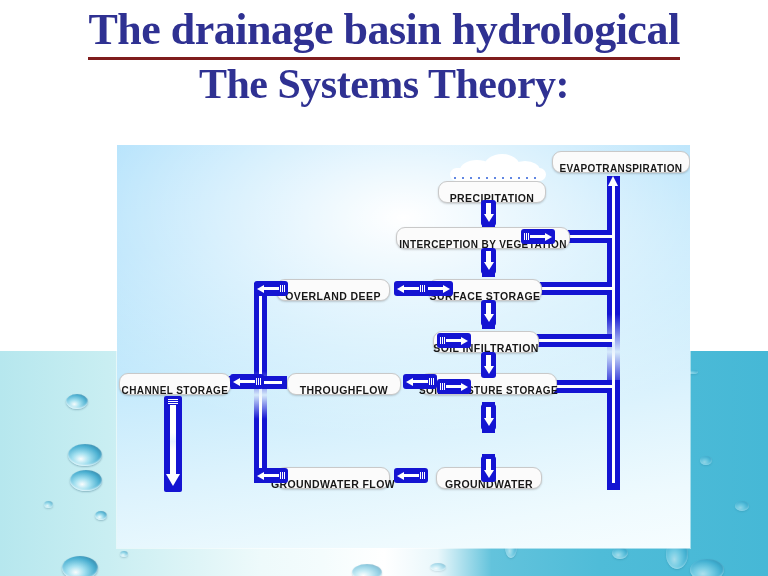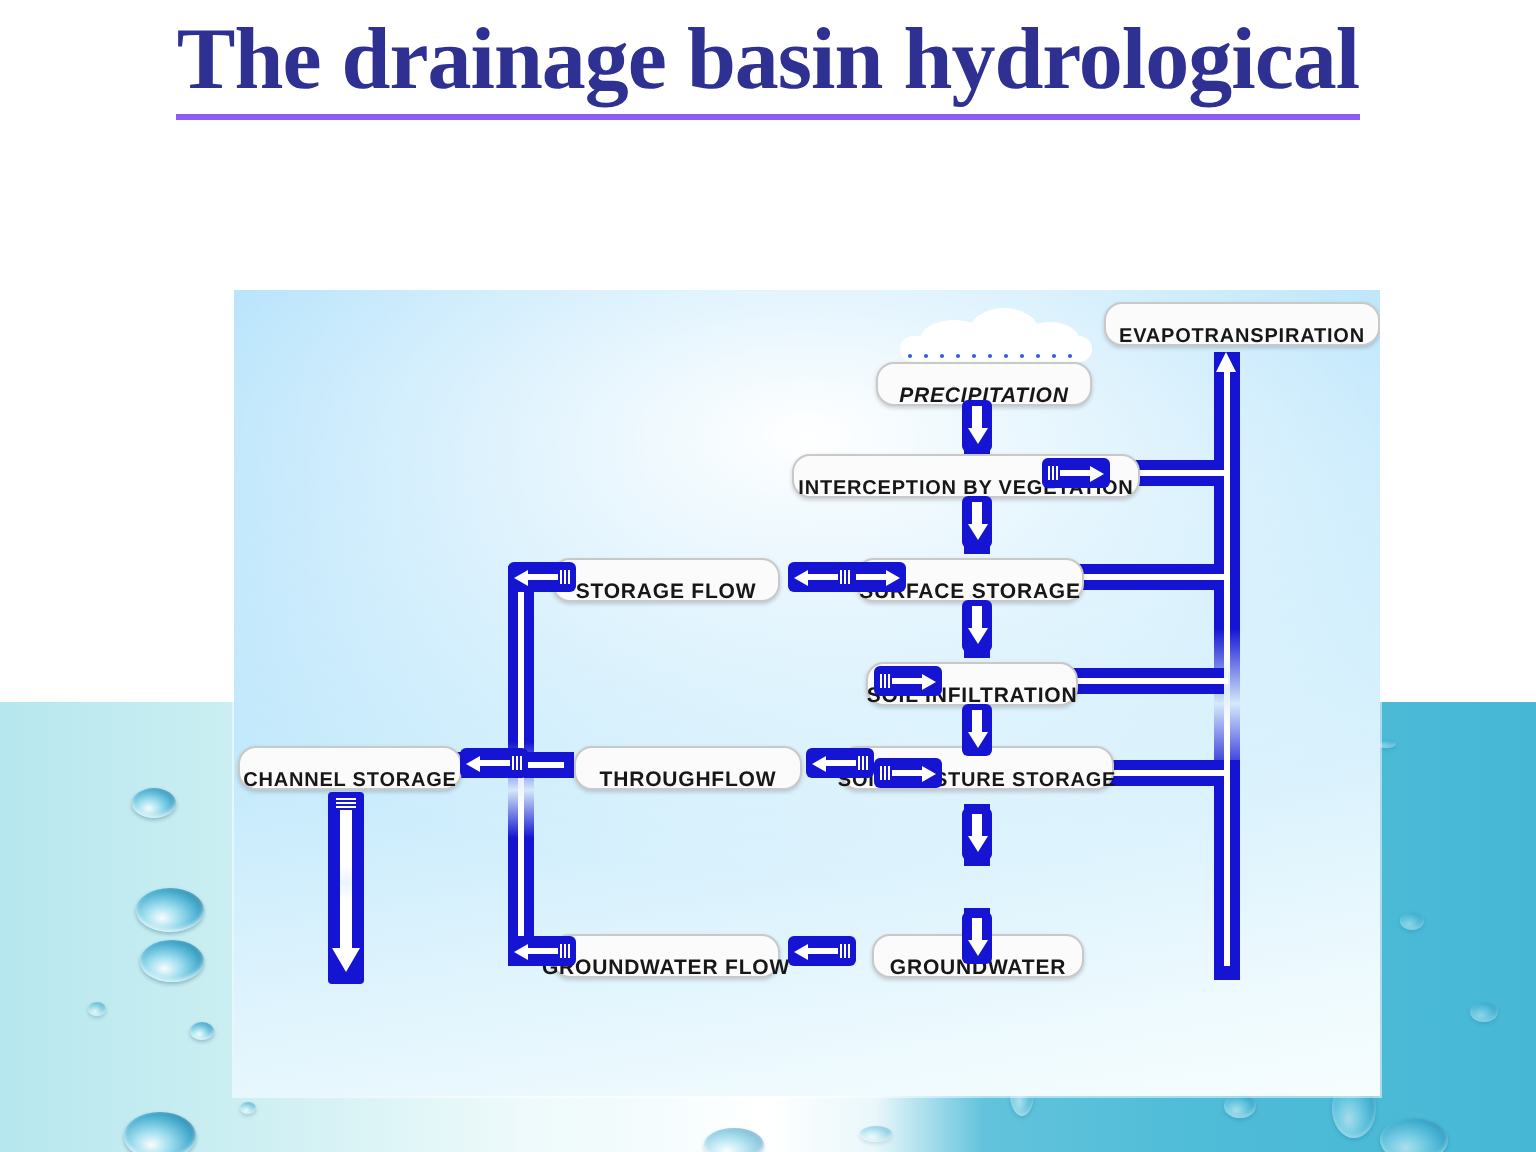--- a/index.html
+++ b/index.html
@@ -24,21 +24,21 @@
   #title-block{
     position:absolute;left:0;top:0;width:768px;text-align:center;
     font-family:"Liberation Serif", serif;
     color:#2f3192;font-weight:bold;
   }
   .title-line{
     font-size:44px;line-height:52px;letter-spacing:-0.5px;
     white-space:nowrap;
   }
   .title-underline{
-    display:inline-block;border-bottom:3px solid #8b5cf6;padding-bottom:1px;
+    display:inline-block;border-bottom:3px solid #7f1d1d;padding-bottom:1px;
   }
   #title-l1{padding-top:4px;}
   #title-l3{font-size:42px;line-height:48px;}
 
   
   #diagram{
     position:absolute;left:117px;top:145px;width:573px;height:403px;
     background:
       radial-gradient(ellipse 120% 95% at 50% 18%, #ffffff 0%, rgba(255,255,255,0) 58%),
       linear-gradient(170deg,#a6ddfb 0%, #aee0fb 22%, #c5eafc 48%, #ddf3fd 70%, #eefafe 88%, #f6fdff 100%);
@@ -139,20 +139,23 @@
       <span class="droplet" style="left: 688px; top: 19px; width: 10px; height: 4px; opacity: 0.35; background: radial-gradient(at 38% 68%, rgb(255, 255, 255) 0%, rgb(159, 223, 240) 28%, rgb(60, 168, 205) 62%, rgb(29, 109, 146) 88%, rgb(21, 80, 110) 100%); box-shadow: rgba(255, 255, 255, 0.85) 0px -1px 2px inset, rgba(0, 60, 90, 0.35) 0px 1px 2px;"></span>
       <span class="droplet" style="left: 700px; top: 105px; width: 12px; height: 9px; opacity: 0.4; background: radial-gradient(at 38% 68%, rgb(255, 255, 255) 0%, rgb(159, 223, 240) 28%, rgb(60, 168, 205) 62%, rgb(29, 109, 146) 88%, rgb(21, 80, 110) 100%); box-shadow: rgba(255, 255, 255, 0.85) 0px -1px 2px inset, rgba(0, 60, 90, 0.35) 0px 1px 2px;"></span>
       <span class="droplet" style="left: 690px; top: 208px; width: 34px; height: 22px; opacity: 0.55; background: radial-gradient(at 38% 68%, rgb(255, 255, 255) 0%, rgb(159, 223, 240) 28%, rgb(60, 168, 205) 62%, rgb(29, 109, 146) 88%, rgb(21, 80, 110) 100%); box-shadow: rgba(255, 255, 255, 0.85) 0px -1px 2px inset, rgba(0, 60, 90, 0.35) 0px 1px 2px;"></span>
       <span class="droplet" style="left: 735px; top: 150px; width: 14px; height: 10px; opacity: 0.4; background: radial-gradient(at 38% 68%, rgb(255, 255, 255) 0%, rgb(159, 223, 240) 28%, rgb(60, 168, 205) 62%, rgb(29, 109, 146) 88%, rgb(21, 80, 110) 100%); box-shadow: rgba(255, 255, 255, 0.85) 0px -1px 2px inset, rgba(0, 60, 90, 0.35) 0px 1px 2px;"></span>
       <span class="droplet" style="left: 430px; top: 212px; width: 16px; height: 8px; opacity: 0.4; background: radial-gradient(at 38% 68%, rgb(255, 255, 255) 0%, rgb(159, 223, 240) 28%, rgb(60, 168, 205) 62%, rgb(29, 109, 146) 88%, rgb(21, 80, 110) 100%); box-shadow: rgba(255, 255, 255, 0.85) 0px -1px 2px inset, rgba(0, 60, 90, 0.35) 0px 1px 2px;"></span>
     </div>
 
   <div id="title-block">
     <div class="title-line" id="title-l1">
       <span class="title-underline">The drainage basin hydrological</span>
+    </div>
+    <div class="title-line" id="title-l3">
+      <span>The Systems Theory:</span>
     </div>
   </div>
 
   <div id="diagram">
 
     <div id="cloud" style="left:333px;top:9px;width:96px;height:26px;">
       <div class="cpuff" style="left:0px;top:14px;width:96px;height:13px;border-radius:7px;"></div>
       <div class="cpuff" style="left:10px;top:6px;width:34px;height:20px;"></div>
       <div class="cpuff" style="left:34px;top:0px;width:36px;height:26px;"></div>
       <div class="cpuff" style="left:60px;top:7px;width:30px;height:19px;"></div>
@@ -282,21 +285,21 @@
         <span class="ticks"></span>
       </div>
     <div class="arr-h" style="left:277px;top:323px;">
         <span class="ticks"></span>
       </div>
 
     <div class="dbox" style="left:435px;top:6px;width:136px;height:20px;font-size:10px;">
       <span>EVAPOTRANSPIRATION</span>
     </div>
 
-    <div class="dbox" style="left:321px;top:36px;width:106px;height:20px;font-size:10.5px;font-style:italic;">
+    <div class="dbox" style="left:321px;top:36px;width:106px;height:20px;font-size:10.5px;">
       <span>PRECIPITATION</span>
     </div>
 
     <div class="dbox" style="left:279px;top:82px;width:172px;height:20px;font-size:10px;">
       <span>INTERCEPTION BY VEGETATION</span>
     </div>
 
     <div class="dbox" style="left:311px;top:134px;width:112px;height:20px;font-size:10.5px;">
       <span>SURFACE STORAGE</span>
     </div>
@@ -308,21 +311,21 @@
     <div class="dbox" style="left:303px;top:228px;width:135px;height:20px;font-size:10px;">
       <span>SOIL MOISTURE STORAGE</span>
     </div>
 
 
     <div class="dbox" style="left:319px;top:322px;width:104px;height:20px;font-size:10.5px;">
       <span>GROUNDWATER</span>
     </div>
 
     <div class="dbox" style="left:159px;top:134px;width:112px;height:20px;font-size:10.5px;">
-      <span>STORAGE FLOW</span>
+      <span>OVERLAND DEEP</span>
     </div>
 
     <div class="dbox" style="left:170px;top:228px;width:112px;height:20px;font-size:10.5px;text-align:center;">
       <span>THROUGHFLOW</span>
     </div>
 
     <div class="dbox" style="left:159px;top:322px;width:112px;height:20px;font-size:10.5px;">
       <span>GROUNDWATER FLOW</span>
     </div>
 

